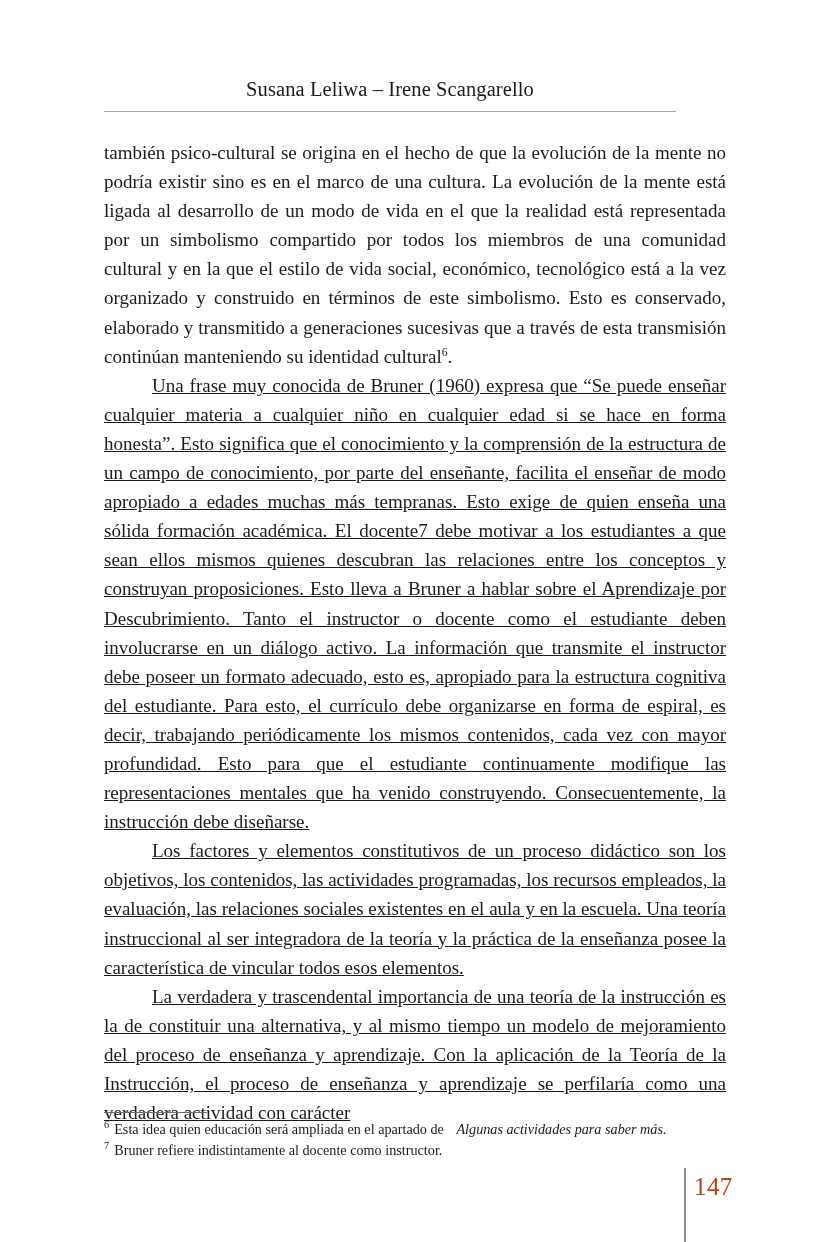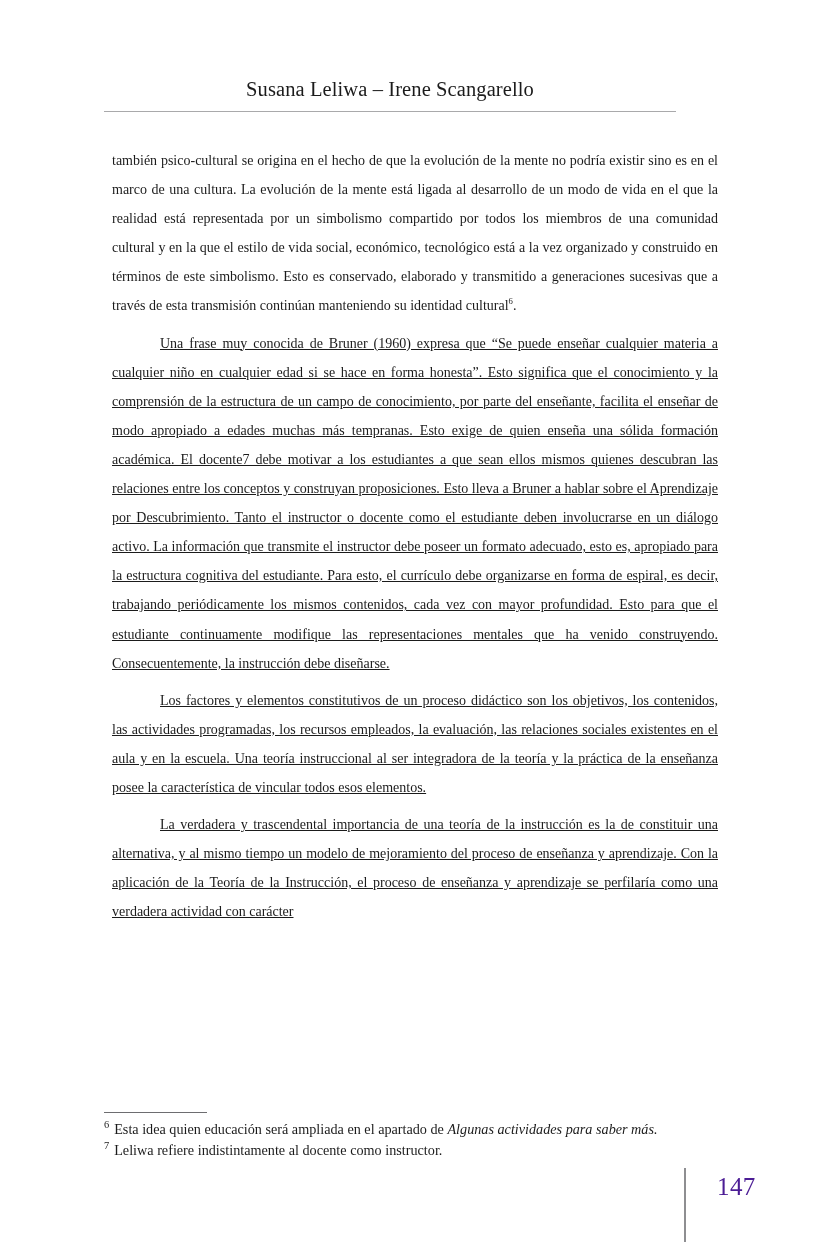--- a/index.html
+++ b/index.html
@@ -48,22 +48,22 @@
   }
 
   
   .body-col {
     position: absolute;
     left: 104px;
     top: 122px;
     width: 622px;
   }
   p.para {
-    margin: 8px;
-    font-size: 14px;
+    margin: 0;
+    font-size: 19px;
     line-height: 29.1px;
     text-align: justify;
     text-justify: inter-word;
     hyphens: none;
     color: #1b1b1b;
   }
   p.para.indent {
     text-indent: 48px;
   }
   p.para + p.para {
@@ -98,39 +98,39 @@
     white-space: nowrap;
   }
   .footnote .fn-num {
     font-size: 10.4px;
     vertical-align: super;
     line-height: 0;
     margin-right: 5px;
   }
   .footnote em {
     font-style: italic;
+    margin-left: 9px;
   }
 
   
   .folio-rule {
     position: absolute;
     left: 684px;
     top: 1152px;
     width: 1.6px;
     height: 90px;
     background: #8e8e91;
   }
   .folio {
     position: absolute;
     left: 694px;
     top: 1157px;
     font-size: 25px;
-    color: #4c1d95;
+    color: #c2410c;
     letter-spacing: 0.4px;
-    margin-left: 23px;
   }
 </style>
 </head>
 <body>
 
 <div class="page">
 
   <div class="running-head">Susana Leliwa – Irene Scangarello</div>
 
   <div class="head-rule"></div>
@@ -146,21 +146,21 @@
     <p class="para indent">La verdadera y trascendental importancia de una teoría de la instrucción es la de constituir una alternativa, y al mismo tiempo un modelo de mejoramiento del proceso de enseñanza y aprendizaje. Con la aplicación de la Teoría de la Instrucción, el proceso de enseñanza y aprendizaje se perfilaría como una verdadera actividad con carácter</p>
 
   </div>
 
   <div class="fn-rule"></div>
 
   <div class="footnotes">
 
     <div class="footnote"><span class="fn-num">6</span><span>Esta idea quien educación será ampliada en el apartado de </span><em>Algunas actividades para saber más.</em></div>
 
-    <div class="footnote"><span class="fn-num">7</span><span>Leliwa refiere indistintamente al docente como instructor.</span></div>
+    <div class="footnote"><span class="fn-num">7</span><span>Bruner refiere indistintamente al docente como instructor.</span></div>
 
   </div>
 
   <div class="folio-rule"></div>
 
   <div class="folio">147</div>
 
 </div>
 
 </body></html>

